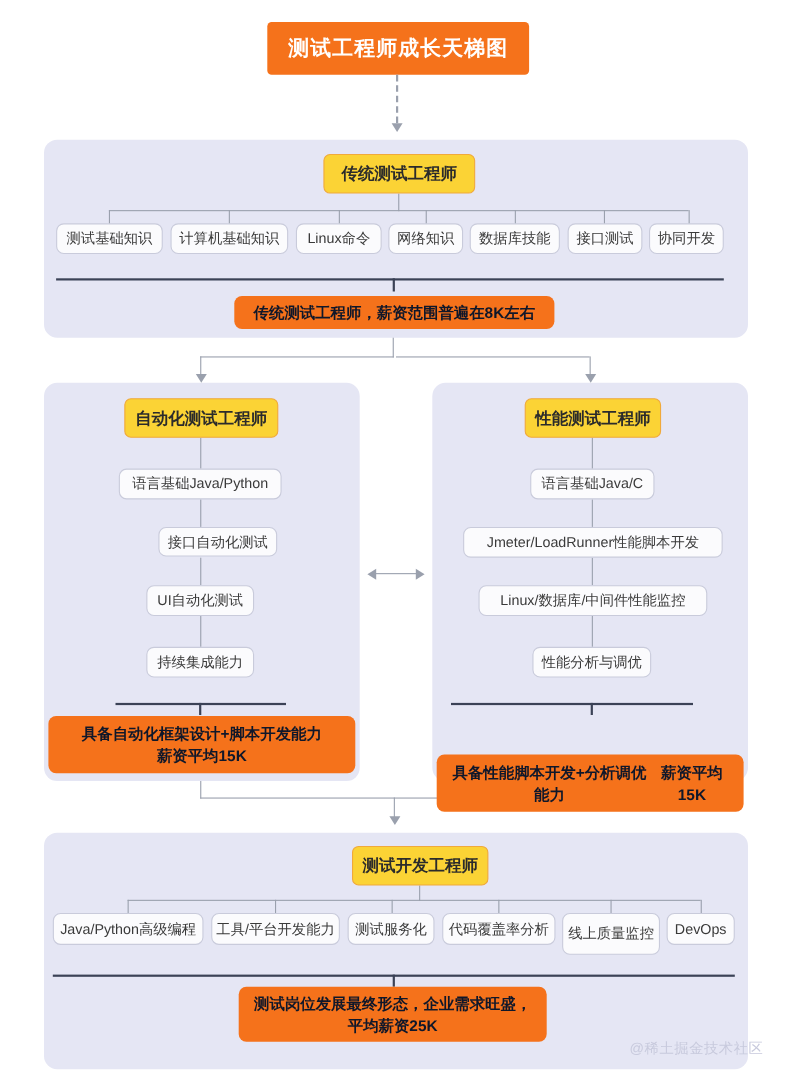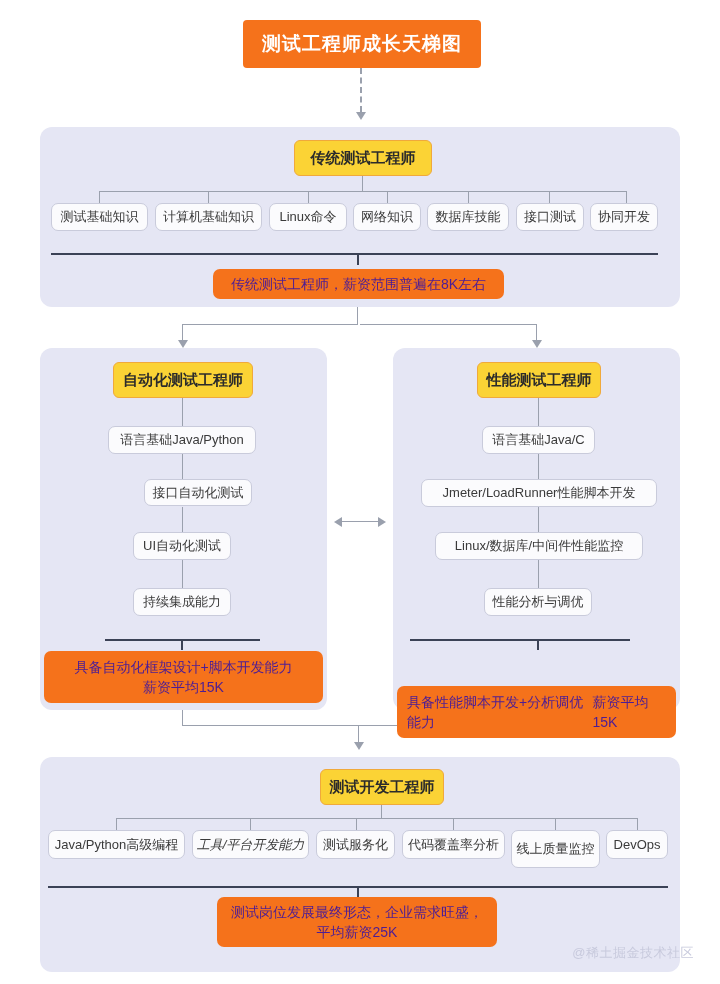--- a/index.html
+++ b/index.html
@@ -65,23 +65,23 @@
     z-index: 4;
     padding: 0 6px;
   }
 
   
   .summary {
     position: absolute;
     background: #F5721B;
     border-radius: 7px;
     display: flex; align-items: center; justify-content: center;
-    text-align: left;
-    color: #4c1d95;
-    font-weight: normal;
+    text-align: center;
+    color: #0f172a;
+    font-weight: bold;
     font-size: 14px;
     line-height: 1.45;
     z-index: 4;
     padding: 0 10px;
   }
   .summary.two-line { font-size: 14px; }
 
   
   .vline {
     position: absolute;
@@ -260,21 +260,21 @@
   <div class="vline" style="left:381px; top:805px; height:14px;"></div>
   <div class="hline" style="left:116px; top:818px; width:521px;"></div>
   <div class="vline" style="left:116px; top:818px; height:13px;"></div>
   <div class="vline" style="left:250px; top:818px; height:13px;"></div>
   <div class="vline" style="left:356px; top:818px; height:13px;"></div>
   <div class="vline" style="left:453px; top:818px; height:13px;"></div>
   <div class="vline" style="left:555px; top:818px; height:13px;"></div>
   <div class="vline" style="left:637px; top:818px; height:13px;"></div>
 
   <div class="pill" style="left:48px;  top:830px; width:137px; height:29px;">Java/Python高级编程</div>
-  <div class="pill" style="left:192px; top:830px; width:117px; height:29px;font-style:italic;">工具/平台开发能力</div>
+  <div class="pill" style="left:192px; top:830px; width:117px; height:29px;">工具/平台开发能力</div>
   <div class="pill" style="left:316px; top:830px; width:79px;  height:29px;">测试服务化</div>
   <div class="pill" style="left:402px; top:830px; width:103px; height:29px;">代码覆盖率分析</div>
   <div class="pill" style="left:511px; top:830px; width:89px;  height:38px;">线上质量监控</div>
   <div class="pill" style="left:606px; top:830px; width:62px;  height:29px;">DevOps</div>
 
   <div class="divider" style="left:48px; top:886px; width:620px;"></div>
   <div class="stub" style="left:357px; top:886px; height:11px;"></div>
 
   <div class="summary two-line" style="left:217px; top:897px; width:280px; height:50px; flex-direction:column;">
     <span>测试岗位发展最终形态，企业需求旺盛，</span>

